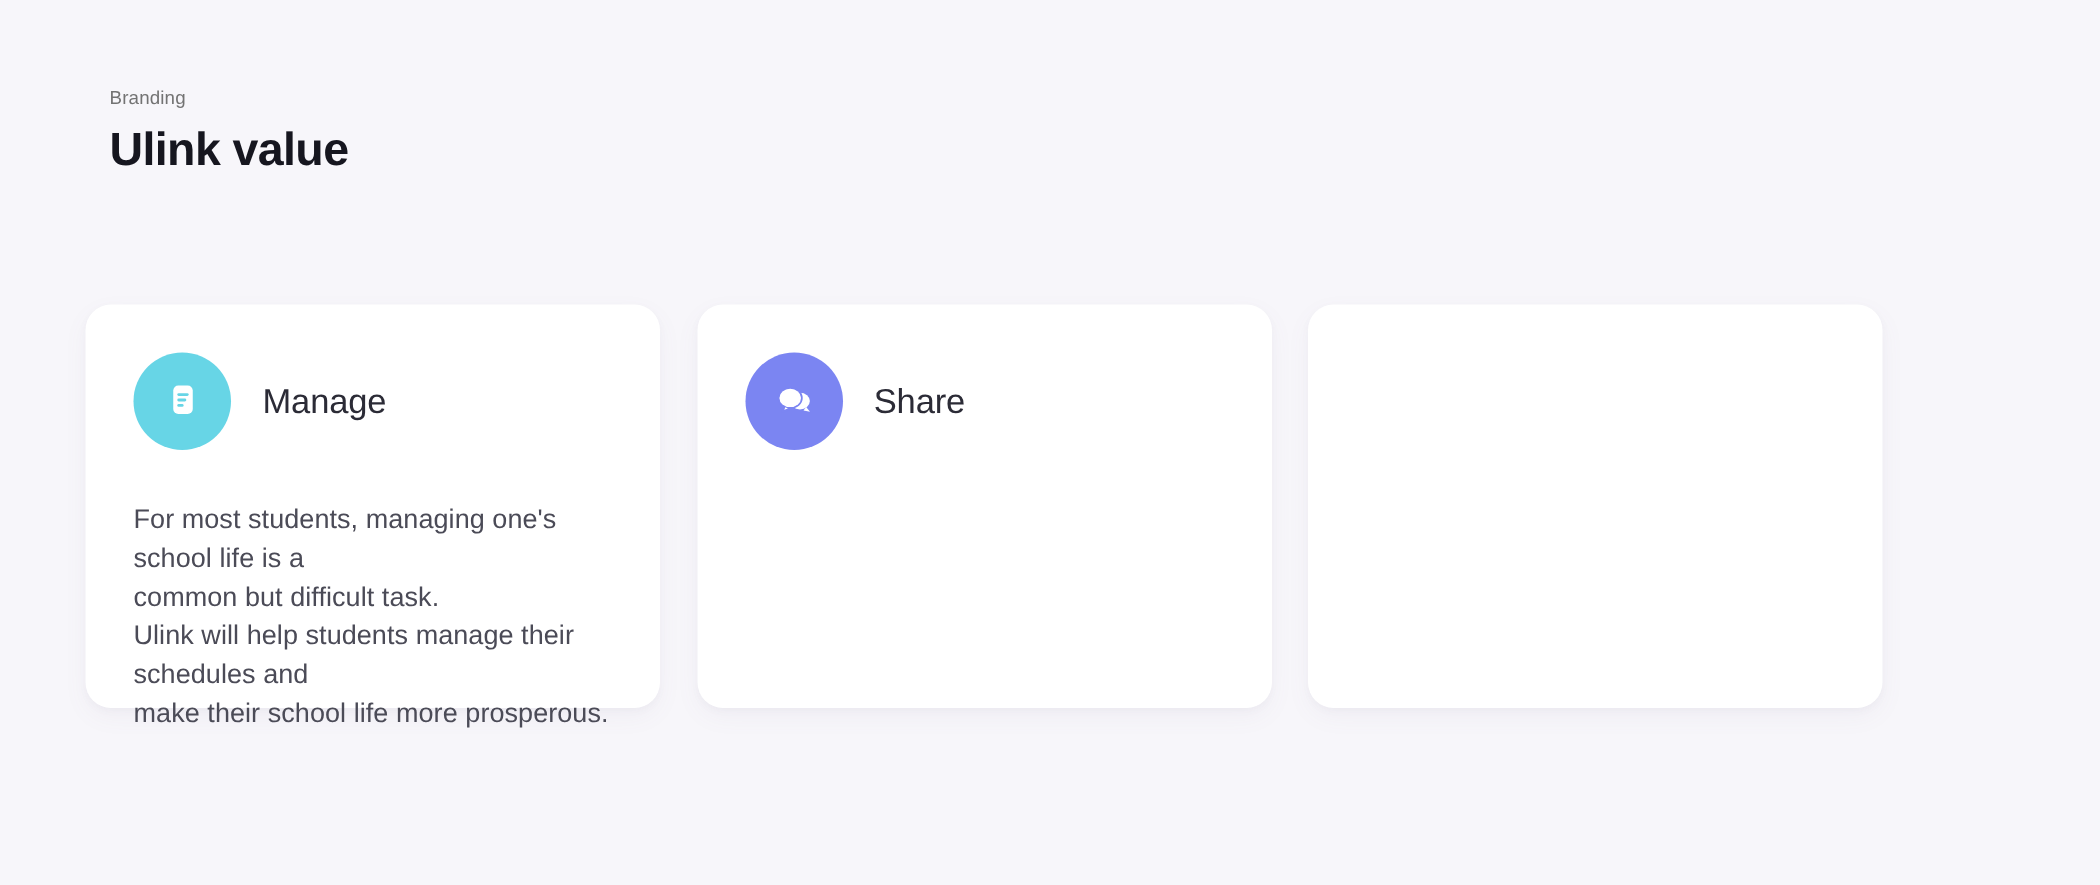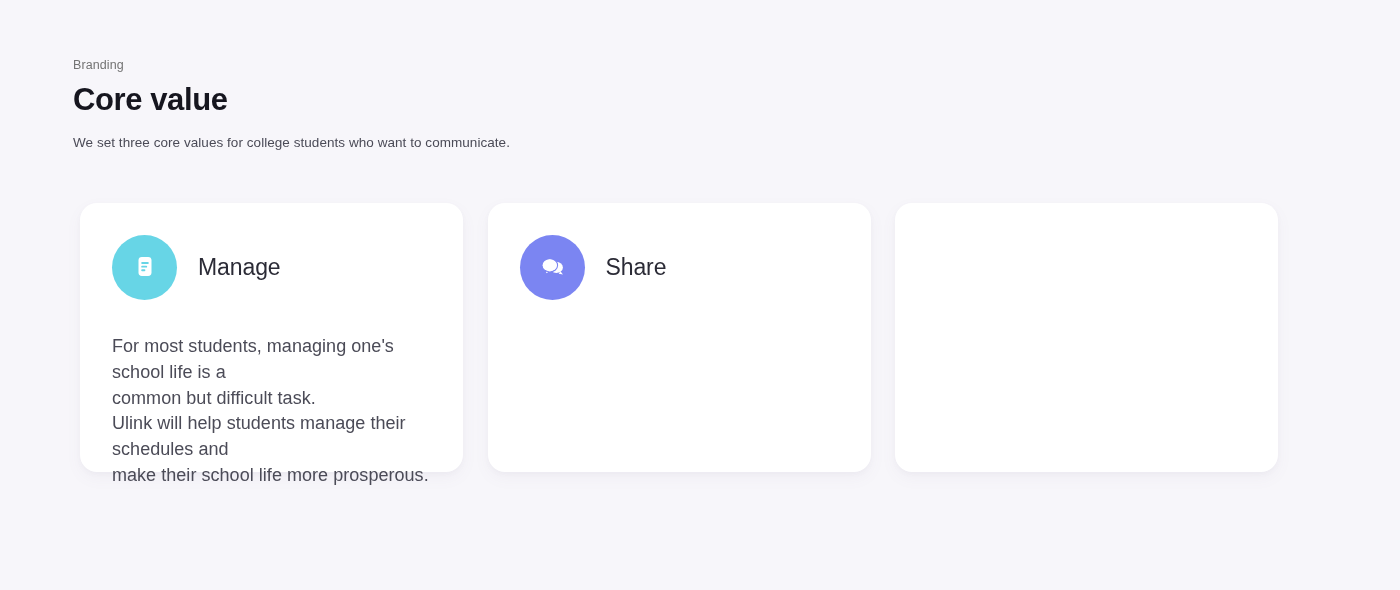--- a/index.html
+++ b/index.html
@@ -47,21 +47,21 @@
     font-size: 13.5px;
     color: #4b4b57;
     line-height: 25.5px;
     margin: 0;
     letter-spacing: 0.05px;
   }
 
   
   .cards {
     position: absolute;
-    left: 80px;
+    left: 57px;
     top: 203px;
     width: 1198px;
     display: flex;
     justify-content: space-between;
   }
   .card {
     width: 383px;
     height: 269px;
     background: #ffffff;
     border-radius: 17px;
@@ -106,22 +106,21 @@
     white-space: pre-line;
   }
 </style>
 </head>
 <body>
 
 <div class="page">
 
   <div class="header">
     <div class="eyebrow">Branding</div>
-    <h1 class="page-title">Core value</h1>
-    <p class="subline">We set three core values for college students who want to communicate.</p>
+    <h1 class="page-title">Ulink value</h1>
   </div>
 
   <div class="cards">
 
     <div class="card">
       <div class="card-head">
         <span class="icon-circle" style="background:#67d5e6;">
           <svg width="30" height="30" viewBox="0 0 30 30" aria-hidden="true">
             <rect x="8.5" y="5" width="13" height="19" rx="3.4" fill="#ffffff"></rect>
             <rect x="11.2" y="10.1" width="7.6" height="1.9" rx="0.95" fill="#67d5e6"></rect>

